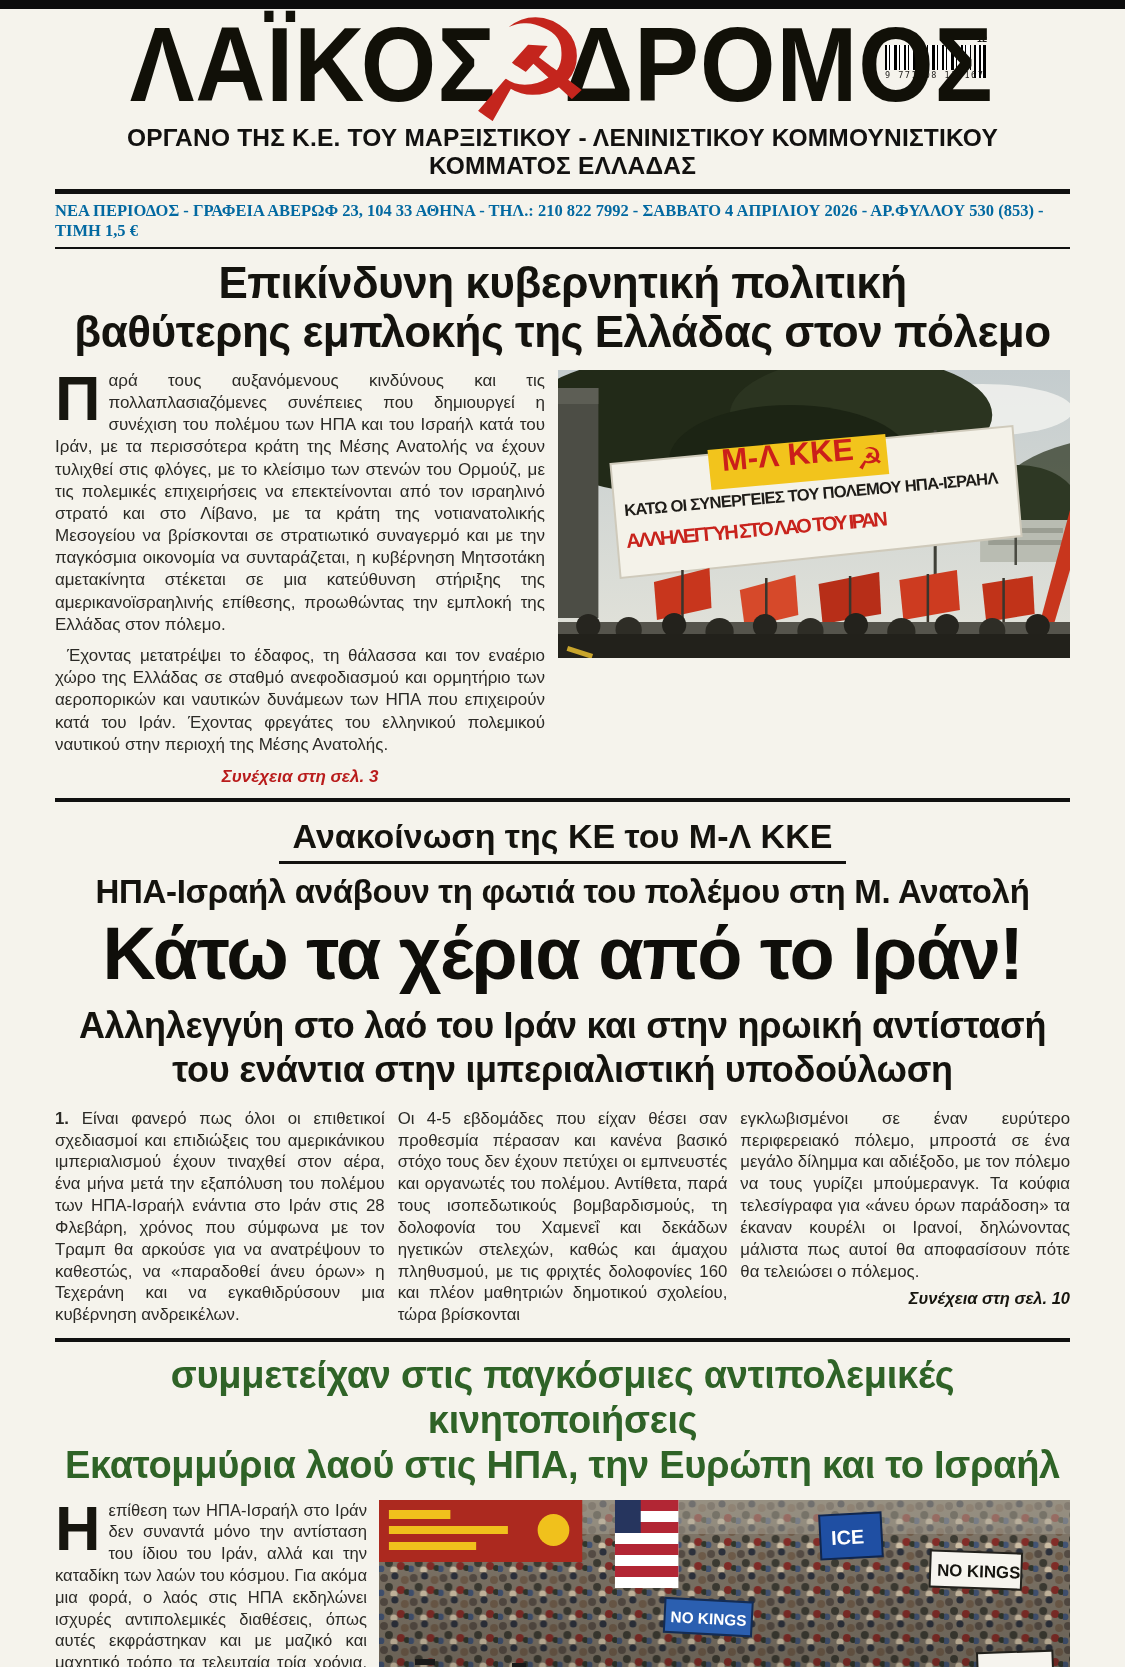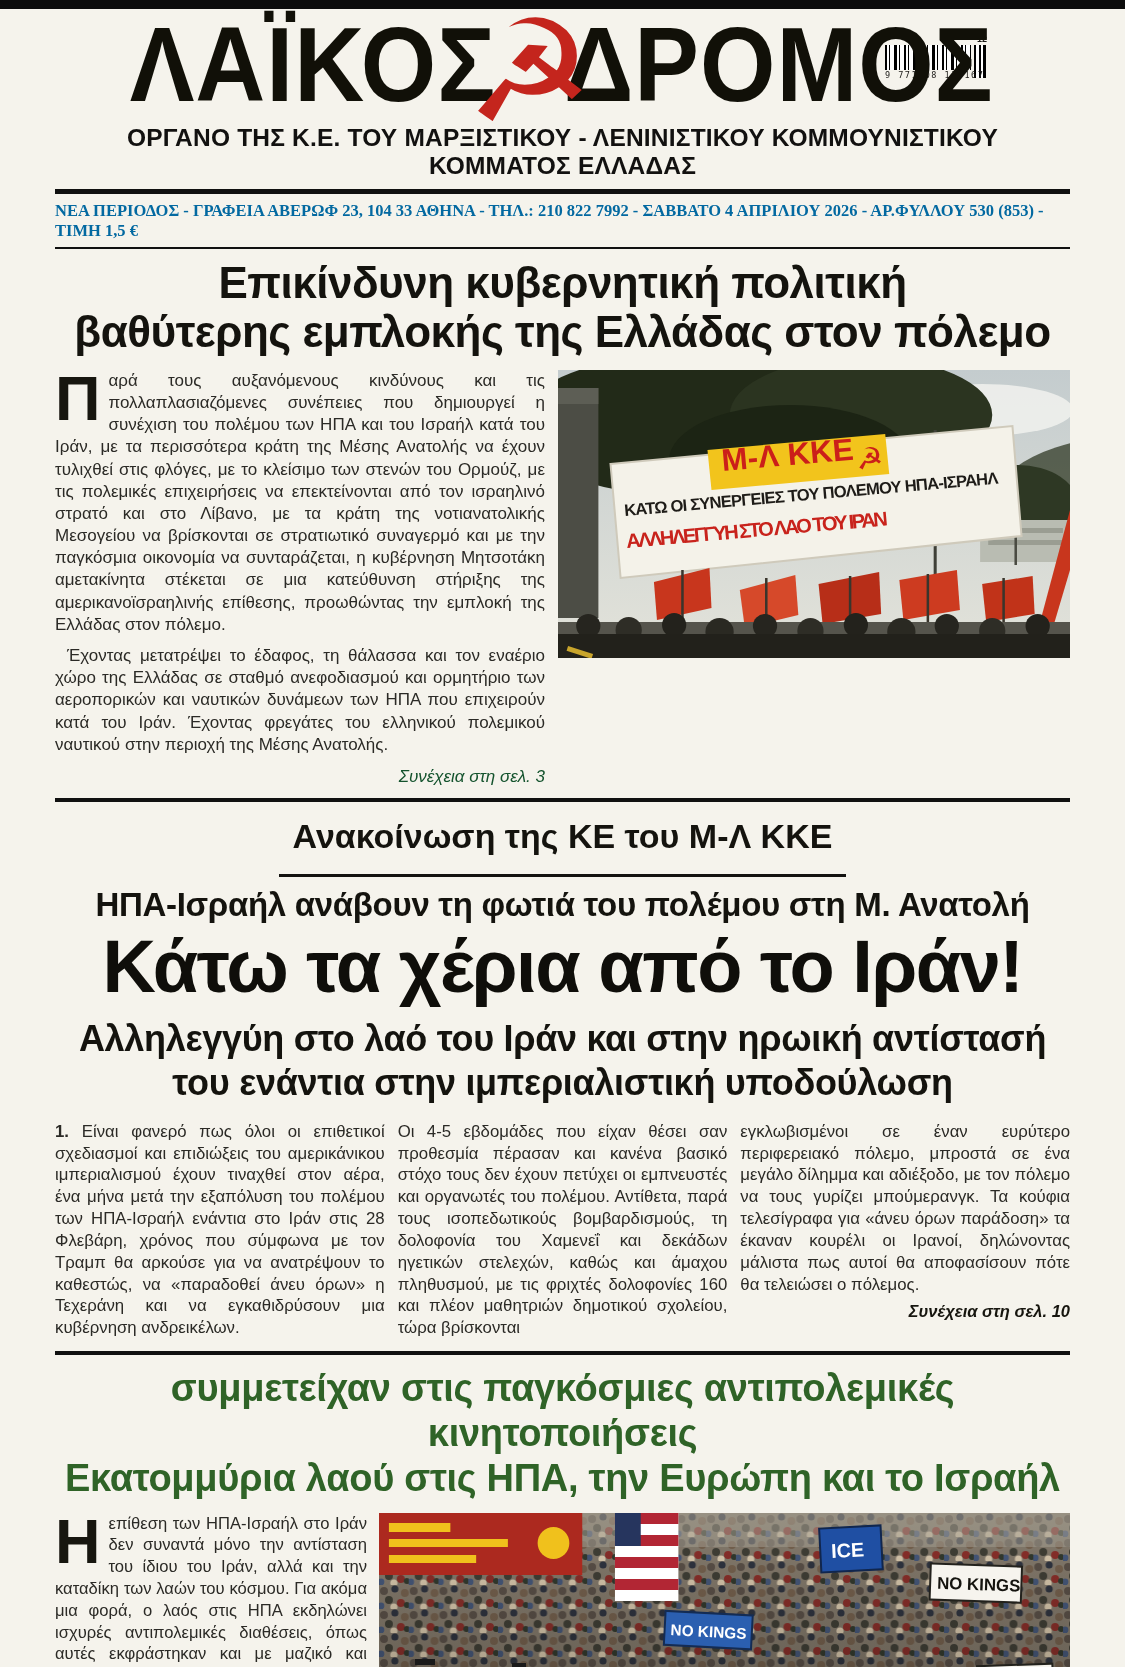--- a/index.html
+++ b/index.html
@@ -29,27 +29,27 @@
   .rule-thin{height:2px;background:#101010;}
   .rule-med{height:4px;background:#101010;}
 
   
   .headline1{font-size:44px;font-weight:bold;text-align:center;line-height:1.13;margin-top:9px;letter-spacing:-0.5px;color:#14130e;}
   .a1-row{display:flex;gap:13px;margin-top:13px;}
   .a1-text{width:490px;flex:none;font-size:17px;line-height:1.305;text-align:justify;color:#2b2a26;}
   .a1-text p{margin:0;}
   .a1-text p.p2{text-indent:12px;margin-top:9px;}
   .dropcap{float:left;font-size:63px;font-weight:bold;line-height:0.8;padding:3px 8px 0 0;color:#17160f;}
-  .cont{font-weight:normal;font-style:italic;text-align:right;font-size:17px;margin-top:10px;color:#14532d;}
+  .cont{font-weight:bold;font-style:italic;text-align:center;font-size:17px;margin-top:10px;color:#b91c1c;}
   .a1-photo{flex:1;height:288px;}
   svg{display:block;}
 
   
   .kicker{text-align:center;margin-top:15px;}
-  .kicker span{display:inline-block;font-size:34px;font-weight:bold;border-bottom:3px solid #131210;padding:0 14px 18px;color:#14130e;}
+  .kicker span{display:inline-block;font-size:34px;font-weight:bold;border-bottom:3px solid #131210;padding:0 14px 5px;color:#14130e;}
   .subhead{font-size:33px;font-weight:bold;text-align:center;margin-top:9px;letter-spacing:-0.3px;color:#14130e;}
   .bighead{font-size:74px;font-weight:bold;text-align:center;letter-spacing:-1.5px;line-height:1.02;margin-top:5px;color:#0f0e0a;}
   .deck{font-size:36px;font-weight:bold;text-align:center;line-height:1.24;margin:12px auto 4px;max-width:985px;letter-spacing:-0.3px;color:#14130e;}
   .cols{display:flex;gap:13px;margin-top:15px;}
   .col{flex:1;font-size:16.8px;line-height:1.3;text-align:justify;color:#2b2a26;}
   .col p{margin:0;}
   .col .lead-num{font-weight:bold;}
   .cols-cont{font-weight:bold;font-style:italic;text-align:right;font-size:16.5px;margin-top:6px;color:#17160f;}
 
   

